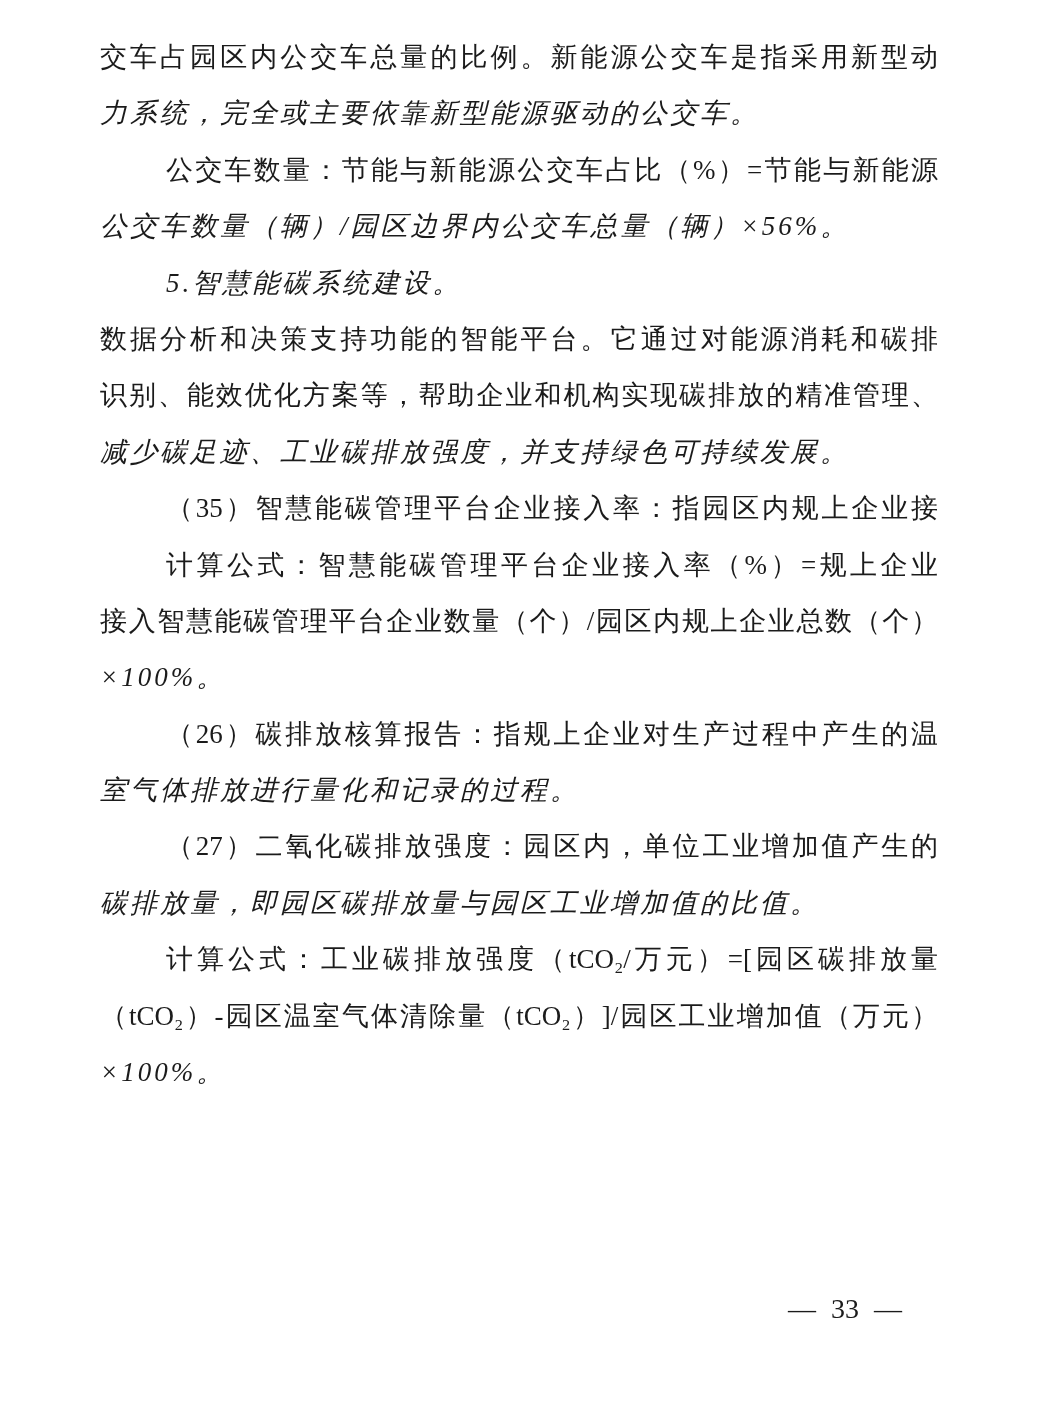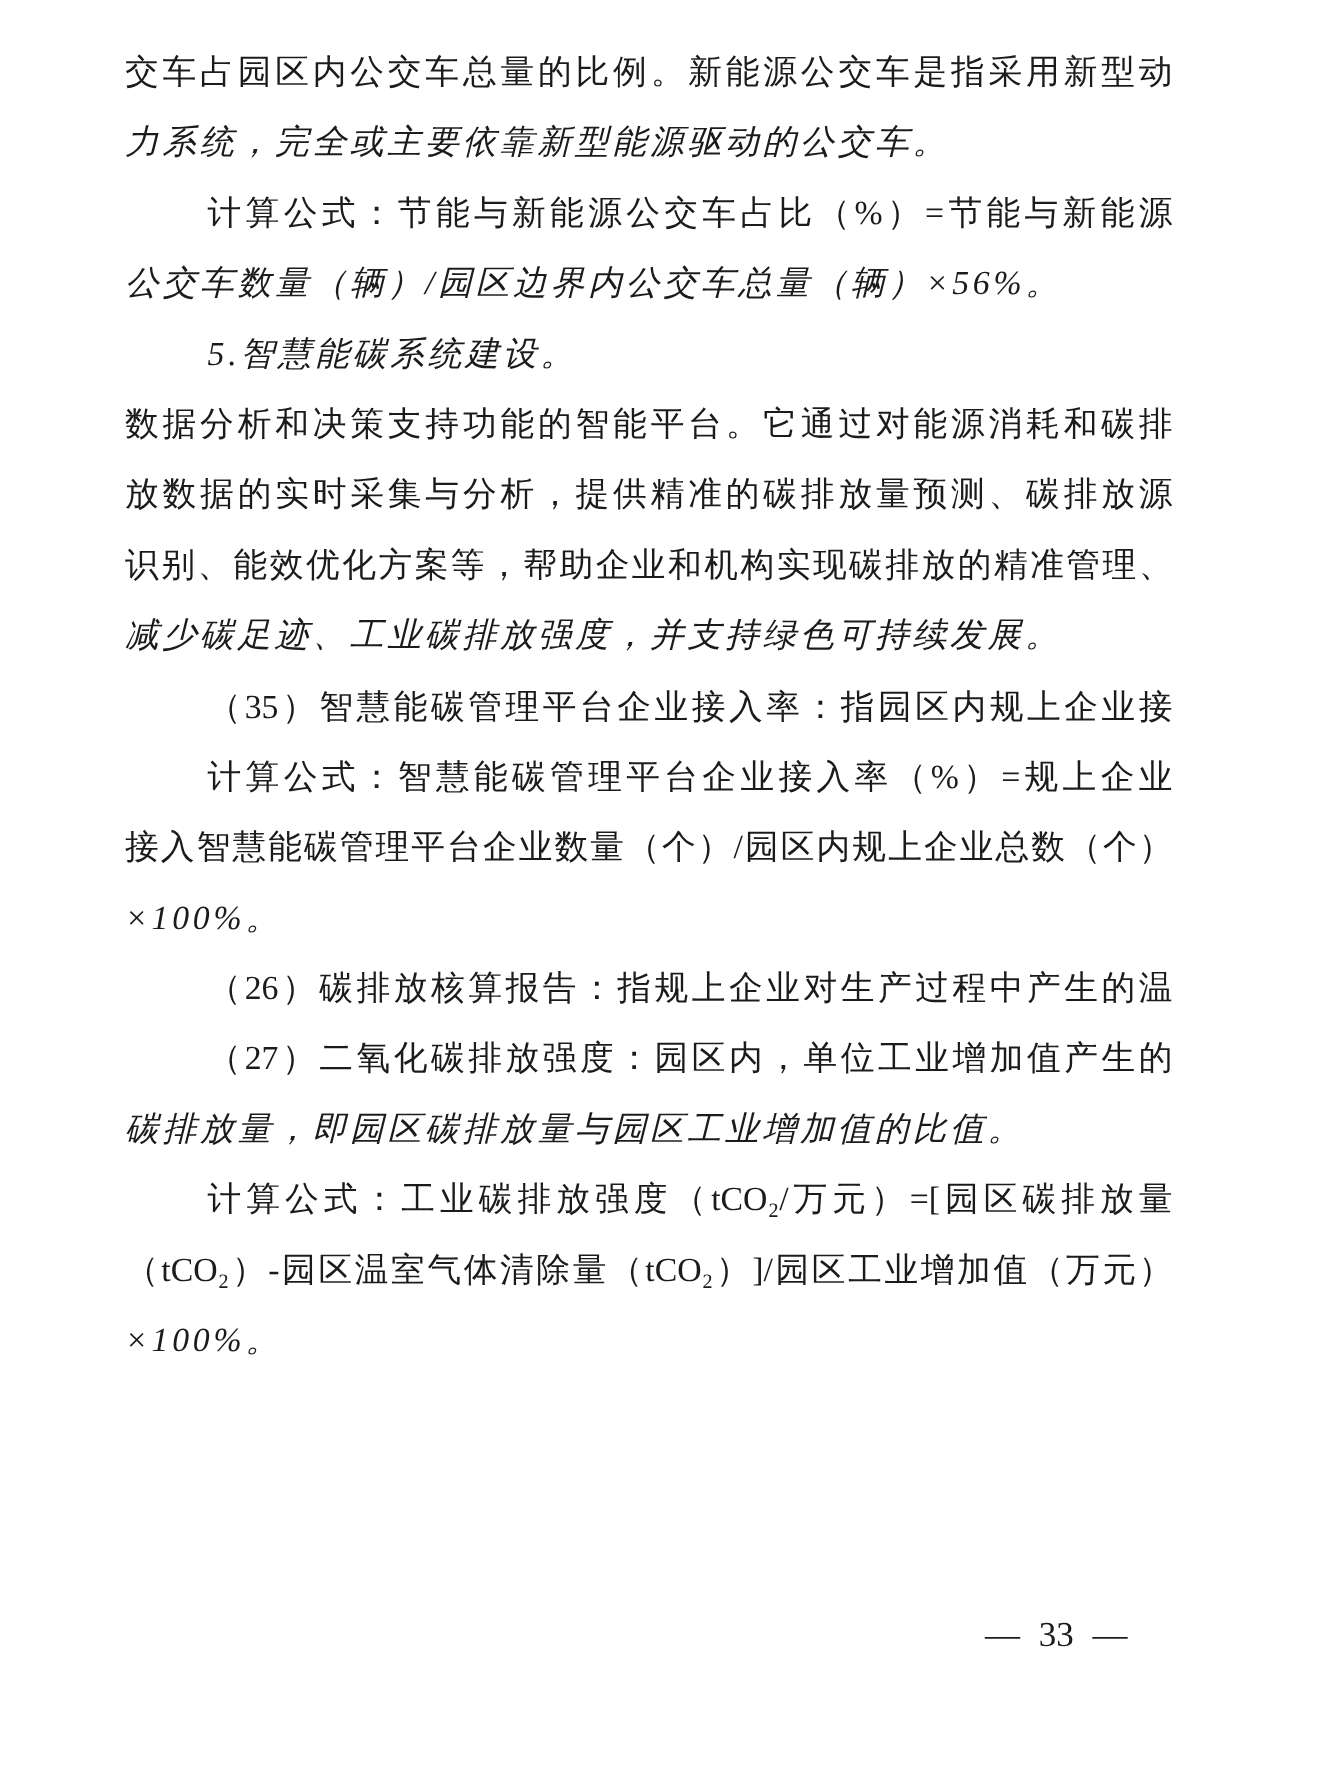--- a/index.html
+++ b/index.html
@@ -42,32 +42,32 @@
     color: #1b1b1b;
   }
 </style>
 </head>
 <body>
 
 <div class="page">
   <div class="body-text">
     <div class="ln j">交车占园区内公交车总量的比例。新能源公交车是指采用新型动</div>
     <div class="ln end">力系统，完全或主要依靠新型能源驱动的公交车。</div>
-    <div class="ln j ind">计算公式：节能与新能源公交车占比（%）=节能与新能源</div>
+    <div class="ln j ind">公交车数量：节能与新能源公交车占比（%）=节能与新能源</div>
     <div class="ln end">公交车数量（辆）/园区边界内公交车总量（辆）×56%。</div>
     <div class="ln end ind">5.智慧能碳系统建设。</div>
     <div class="ln j">数据分析和决策支持功能的智能平台。它通过对能源消耗和碳排</div>
-    <div class="ln j">放数据的实时采集与分析，提供精准的碳排放量预测、碳排放源</div>
     <div class="ln j">识别、能效优化方案等，帮助企业和机构实现碳排放的精准管理、</div>
     <div class="ln end">减少碳足迹、工业碳排放强度，并支持绿色可持续发展。</div>
     <div class="ln j ind">（35）智慧能碳管理平台企业接入率：指园区内规上企业接</div>
     <div class="ln j ind">计算公式：智慧能碳管理平台企业接入率（%）=规上企业</div>
     <div class="ln j">接入智慧能碳管理平台企业数量（个）/园区内规上企业总数（个）</div>
     <div class="ln end">×100%。</div>
     <div class="ln j ind">（26）碳排放核算报告：指规上企业对生产过程中产生的温</div>
+    <div class="ln end">室气体排放进行量化和记录的过程。</div>
     <div class="ln j ind">（27）二氧化碳排放强度：园区内，单位工业增加值产生的</div>
     <div class="ln end">碳排放量，即园区碳排放量与园区工业增加值的比值。</div>
     <div class="ln j ind">计算公式：工业碳排放强度（tCO₂/万元）=[园区碳排放量</div>
     <div class="ln j">（tCO₂）-园区温室气体清除量（tCO₂）]/园区工业增加值（万元）</div>
     <div class="ln end">×100%。</div>
   </div>
 
   <div class="footer">
     <span>—</span>
     <span>33</span>

